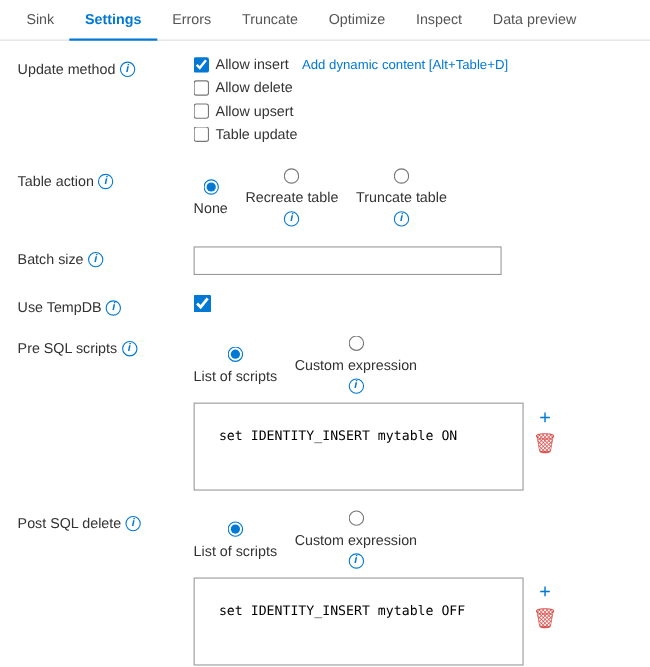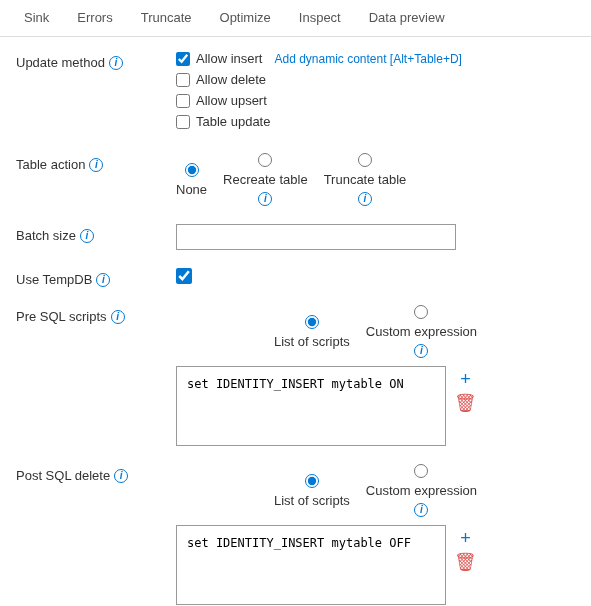--- a/index.html
+++ b/index.html
@@ -116,32 +116,31 @@
       border: 1px solid #999;
       padding: 2px 6px;
       font-size: 13px;
       outline: none;
     }
     .script-options {
       display: flex;
       align-items: center;
       gap: 16px;
       margin-bottom: 8px;
-      justify-content: center;
     }
     .script-textarea-wrap {
       display: flex;
       align-items: flex-start;
       gap: 8px;
     }
     .script-textarea {
-      width: 270px;
+      width: 300px;
       height: 80px;
       border: 1px solid #999;
-      padding: 10px;
+      padding: 22px;
       font-size: 12px;
       font-family: 'Consolas', monospace;
       resize: none;
       outline: none;
     }
     .script-actions {
       display: flex;
       flex-direction: column;
       gap: 6px;
       padding-top: 4px;
@@ -172,20 +171,21 @@
       cursor: pointer;
       font-style: italic;
       font-weight: bold;
     }
   </style>
 </head>
 <body>
 
 <div class="tabs">
   <div class="tab">Sink</div>
+  <div class="tab active">Settings</div>
   <div class="tab">Errors</div>
   <div class="tab">Truncate</div>
   <div class="tab">Optimize</div>
   <div class="tab">Inspect</div>
   <div class="tab">Data preview</div>
 </div>
 
 <div class="content">
 
   <div class="form-row">

